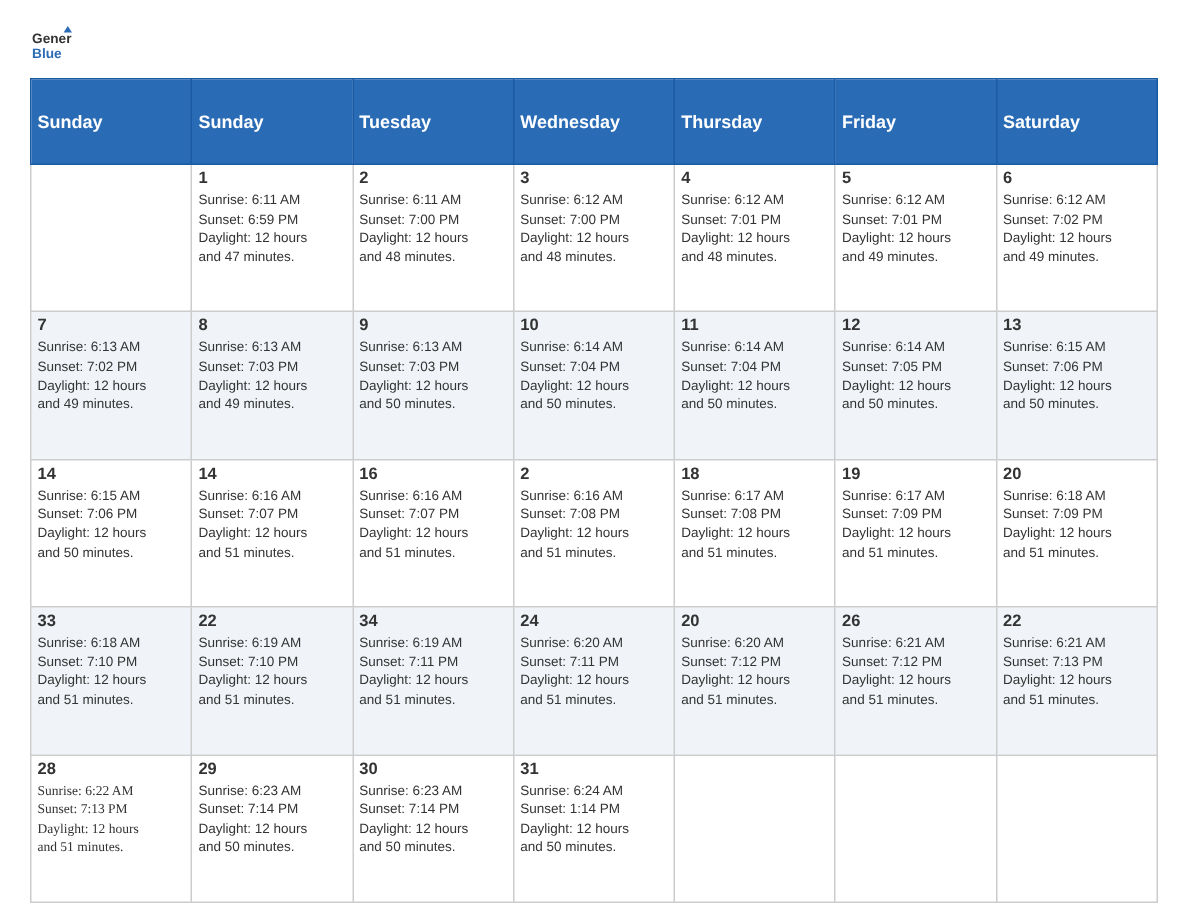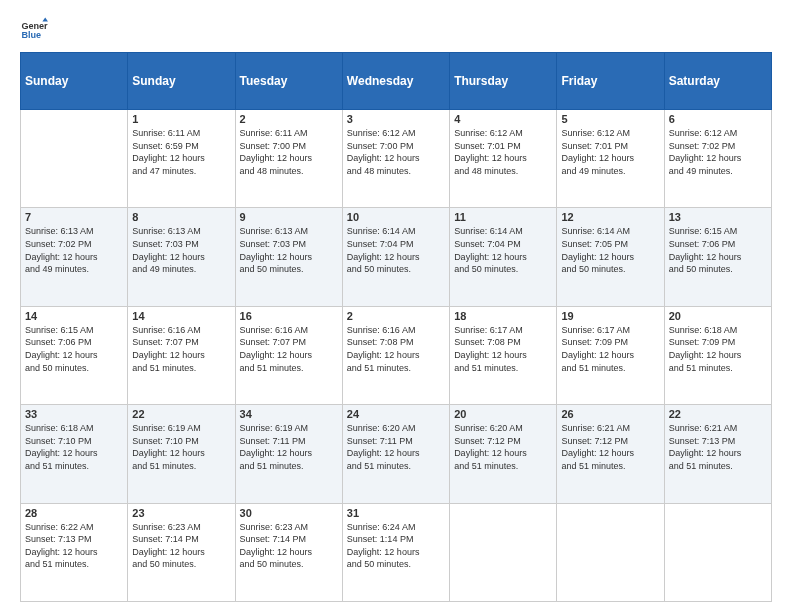--- a/index.html
+++ b/index.html
@@ -318,27 +318,27 @@
             <span class="day-number">22</span>
             <div class="day-info" style="white-space: pre-line;">Sunrise: 6:21 AM
 Sunset: 7:13 PM
 Daylight: 12 hours
 and 51 minutes.</div>
           </td>
         </tr>
         <tr class="row-white">
           <td>
             <span class="day-number">28</span>
-            <div class="day-info" style="white-space: pre-line;">Sunrise: 6:22 AM
+            <div class="day-info" style="white-space: pre-line; font-family: Liberation Serif, serif;">Sunrise: 6:22 AM
 Sunset: 7:13 PM
 Daylight: 12 hours
 and 51 minutes.</div>
           </td>
           <td>
-            <span class="day-number">23</span>
+            <span class="day-number">29</span>
             <div class="day-info" style="white-space: pre-line;">Sunrise: 6:23 AM
 Sunset: 7:14 PM
 Daylight: 12 hours
 and 50 minutes.</div>
           </td>
           <td>
             <span class="day-number">30</span>
             <div class="day-info" style="white-space: pre-line;">Sunrise: 6:23 AM
 Sunset: 7:14 PM
 Daylight: 12 hours

